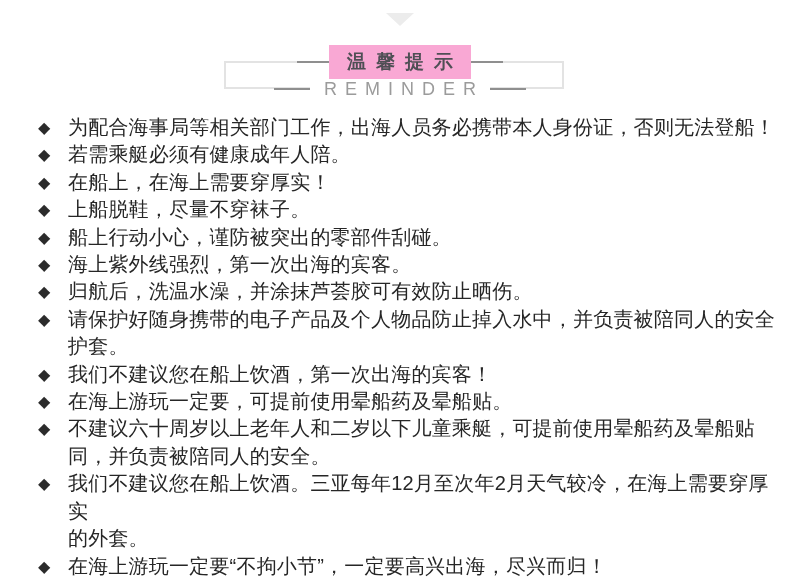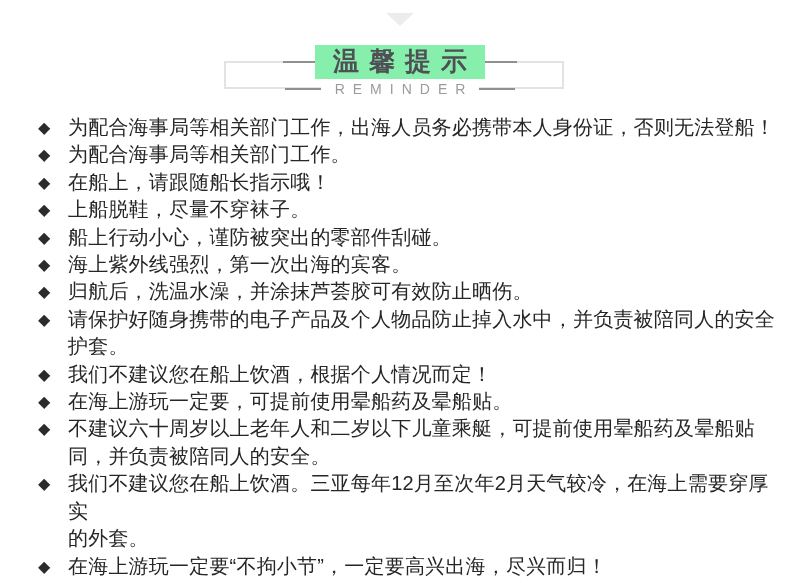--- a/index.html
+++ b/index.html
@@ -43,30 +43,30 @@
   .dash {
     width: 32px; height: 2px;
     background: #8f8f8f;
     flex: none;
   }
   .dash.small { width: 36px; }
   .page-title {
     margin: 0;
     font-family: "Liberation Serif", serif;
     font-weight: bold;
-    font-size: 26px;
+    font-size: 19px;
     letter-spacing: 10px;
     color: #4f4f55;
-    background: #86efac;
+    background: #f9a8d4;
     padding: 0 8px 0 18px; 
     white-space: nowrap;
     line-height: 34px;
   }
   .reminder-label {
-    font-size: 14px;
+    font-size: 18px;
     letter-spacing: 8px;
     color: #9b9b9b;
     background: #ffffff;
     padding: 0 6px 0 14px;
     white-space: nowrap;
     line-height: 18px;
   }
   
   .tips {
     list-style: none;
@@ -116,26 +116,26 @@
   </div>
 
   <ul class="tips">
     <li class="tip">
       <span class="diamond">◆</span>
       <span class="tip-text">为配合海事局等相关部门工作，出海人员务必携带本人身份证，否则无法登船！</span>
     </li>
 
     <li class="tip">
       <span class="diamond">◆</span>
-      <span class="tip-text">为配合海事局等相关部门工作。</span>
+      <span class="tip-text">若需乘艇必须有健康成年人陪。</span>
     </li>
 
     <li class="tip">
       <span class="diamond">◆</span>
-      <span class="tip-text">在船上，请跟随船长指示哦！</span>
+      <span class="tip-text">在船上，在海上需要穿厚实！</span>
     </li>
 
     <li class="tip">
       <span class="diamond">◆</span>
       <span class="tip-text">上船脱鞋，尽量不穿袜子。</span>
     </li>
 
     <li class="tip">
       <span class="diamond">◆</span>
       <span class="tip-text">船上行动小心，谨防被突出的零部件刮碰。</span>
@@ -152,21 +152,21 @@
     </li>
 
     <li class="tip">
       <span class="diamond">◆</span>
       <span class="tip-text">请保护好随身携带的电子产品及个人物品防止掉入水中，并负责被陪同人的安全
 护套。</span>
     </li>
 
     <li class="tip">
       <span class="diamond">◆</span>
-      <span class="tip-text">我们不建议您在船上饮酒，根据个人情况而定！</span>
+      <span class="tip-text">我们不建议您在船上饮酒，第一次出海的宾客！</span>
     </li>
 
     <li class="tip">
       <span class="diamond">◆</span>
       <span class="tip-text">在海上游玩一定要，可提前使用晕船药及晕船贴。</span>
     </li>
 
     <li class="tip">
       <span class="diamond">◆</span>
       <span class="tip-text">不建议六十周岁以上老年人和二岁以下儿童乘艇，可提前使用晕船药及晕船贴

